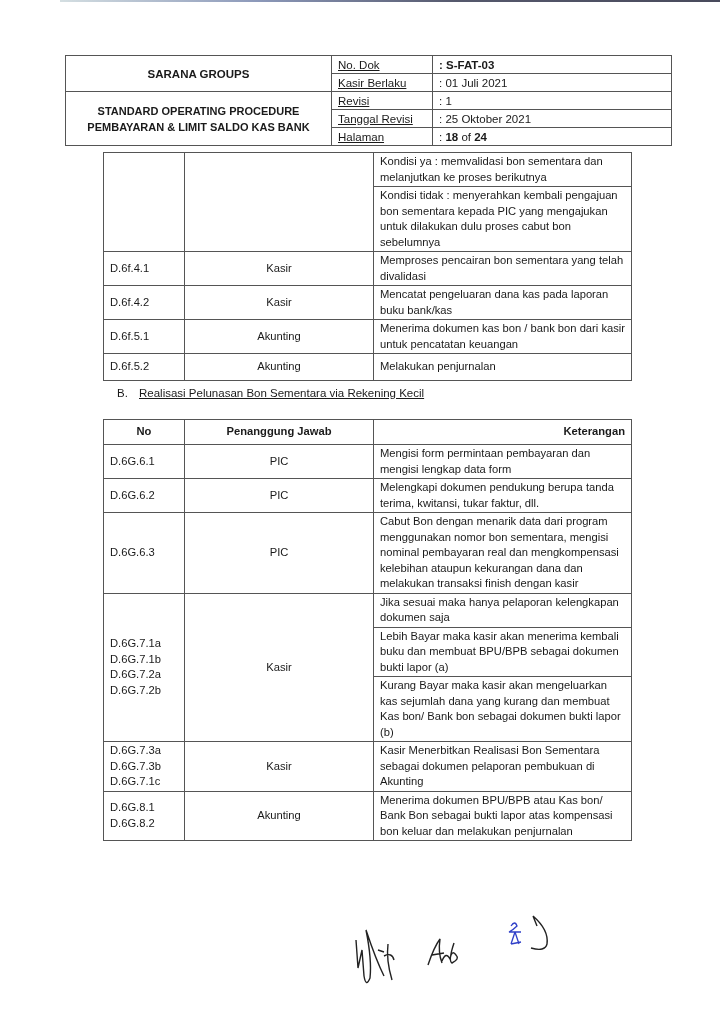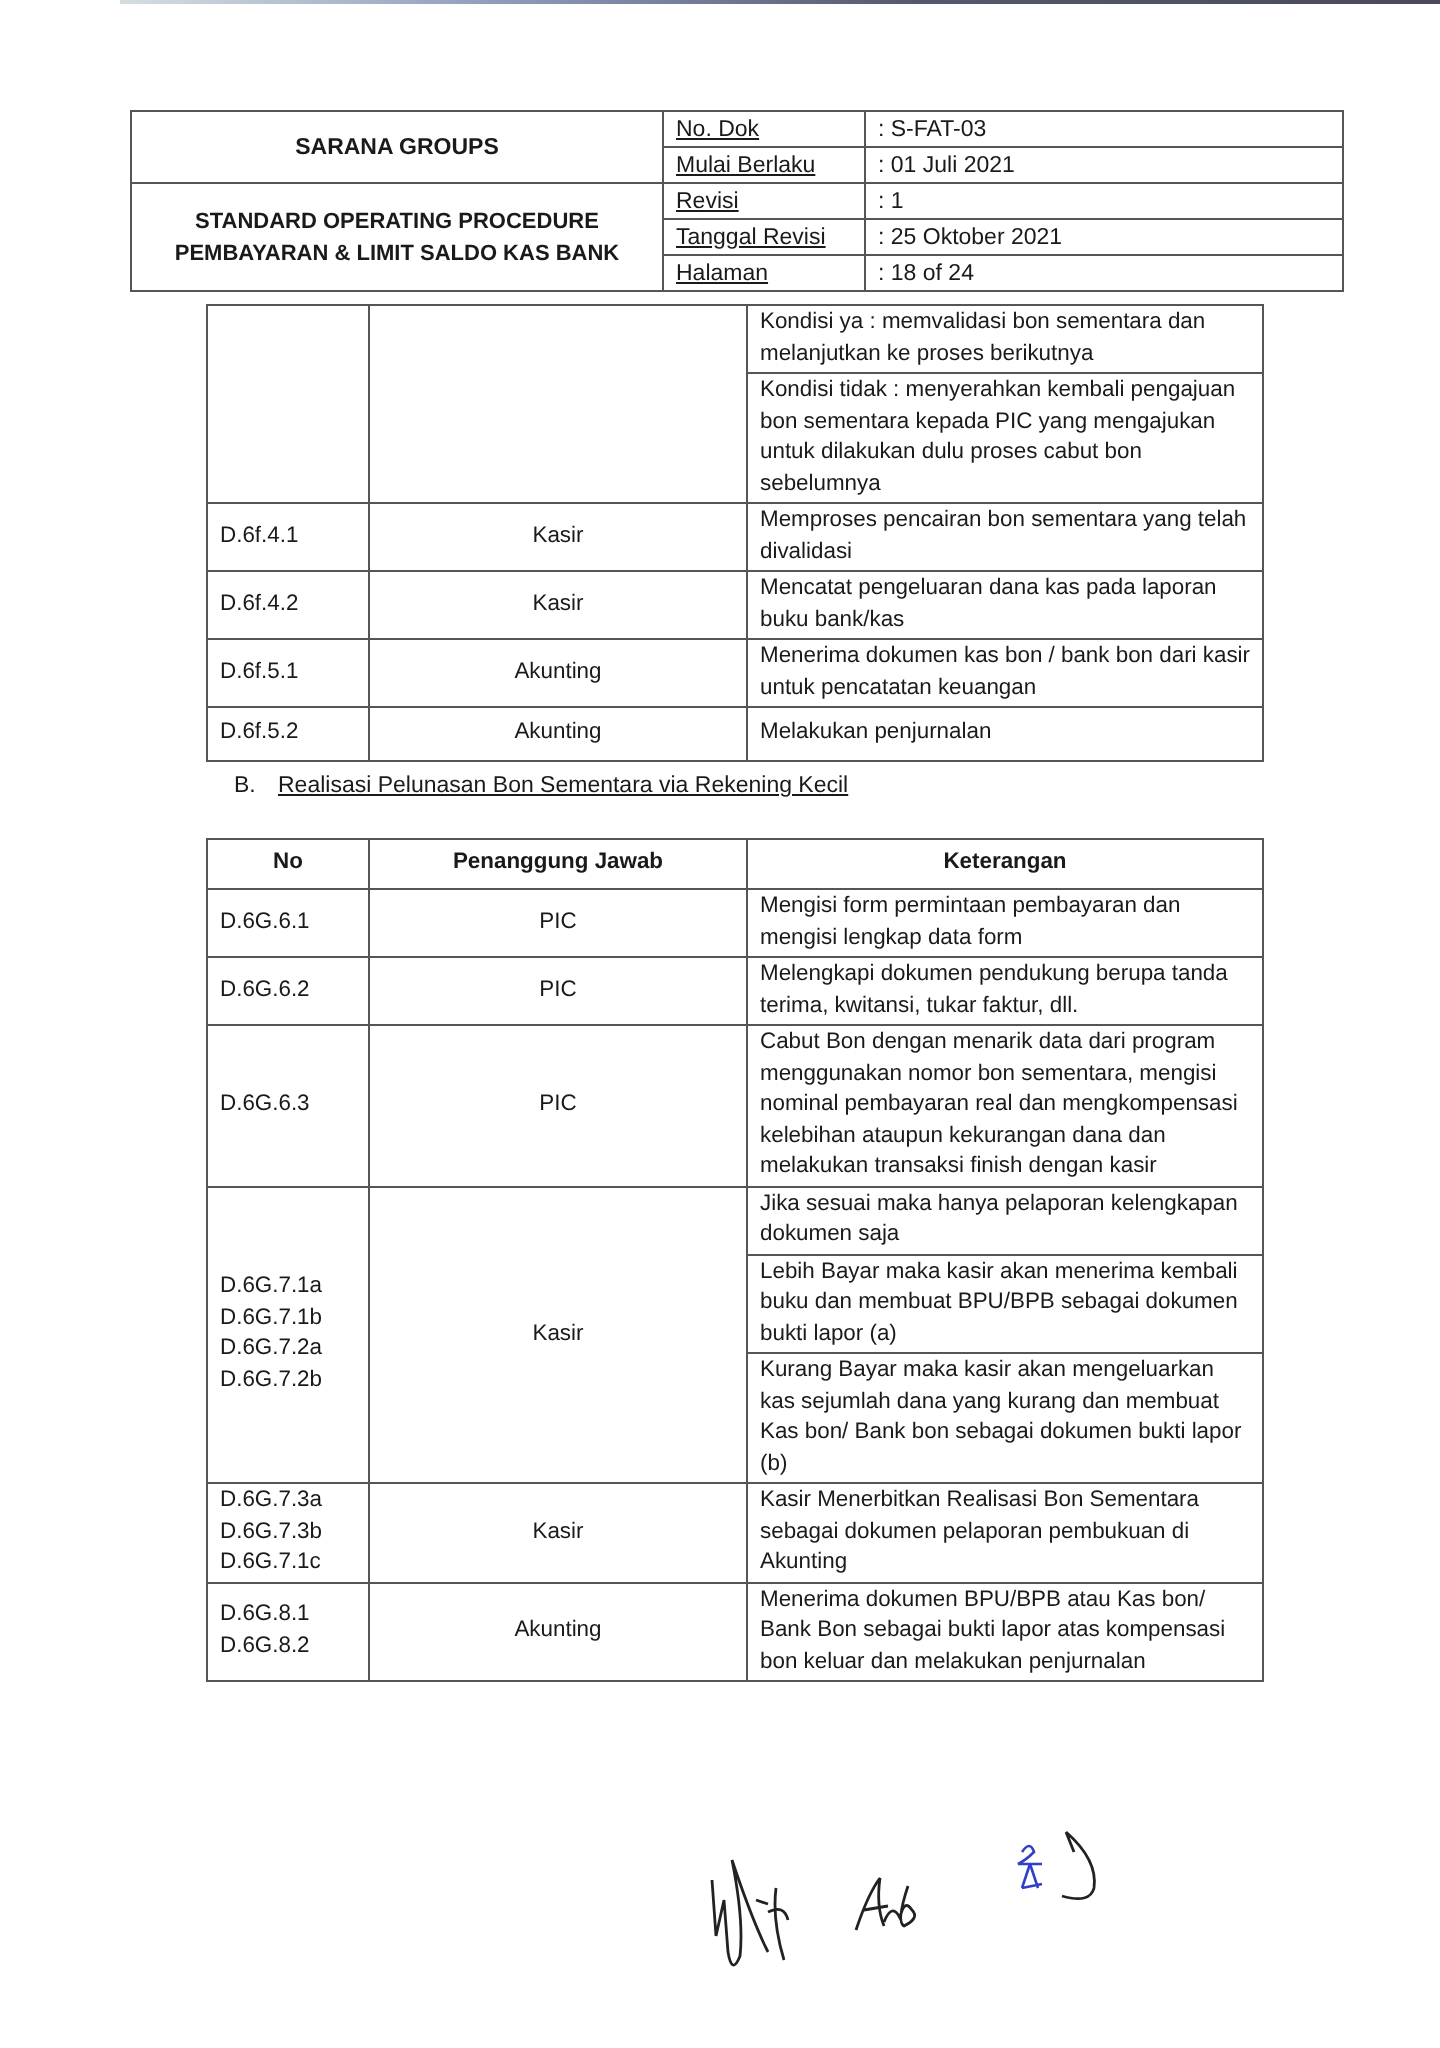--- a/index.html
+++ b/index.html
@@ -8,21 +8,21 @@
   .scan-edge { position: absolute; left: 60px; right: 0; top: 0; height: 2px;
                background: linear-gradient(90deg, #c9d6da 0%, #6f7fa8 30%, #2b2f48 60%, #1b1d33 100%); opacity: .8; }
 
   
   table { border-collapse: collapse; }
   .hdr { position: absolute; left: 65px; top: 55px; width: 607px; font-size: 11.5px; }
   .hdr td { border: 1px solid #555; height: 17px; padding: 0 6px; }
   .hdr .org { text-align: center; font-weight: bold; width: 253px; font-size: 11.5px; }
   .hdr .title { text-align: center; font-weight: bold; line-height: 16px; font-size: 11px; }
   .hdr .lbl { width: 88px; text-decoration: underline; }
-  .hdr .val b { font-weight: normal; }
+  .hdr .val b { font-weight: bold; }
 
   
   .tbl { position: absolute; left: 103px; width: 529px; font-size: 11.2px; padding-left: 18px; }
   .tbl td, .tbl th { border: 1px solid #555; padding: 1px 6px; vertical-align: middle; line-height: 15.5px; }
   .tbl .c-no { width: 68px; }
   .tbl .c-pj { width: 176px; text-align: center; }
   .tbl .c-kt { text-align: left; }
   .tbl th { font-weight: bold; text-align: center; height: 22px; }
   .t1 { top: 152px; }
   .t2 { top: 419px; }
@@ -39,21 +39,21 @@
 <div class="scan-edge"></div>
 
 <table class="hdr">
   <tbody>
       <tr>
     <td class="org" rowspan="2">SARANA GROUPS</td>
     <td class="lbl">No. Dok</td>
     <td class="val"><b>: S-FAT-03</b></td>
   </tr>
   <tr>
-    <td class="lbl">Mulai Berlaku</td>
+    <td class="lbl">Kasir Berlaku</td>
     <td class="val">: 01 Juli 2021</td>
   </tr>
   <tr>
     <td class="title" rowspan="3">
       <div>STANDARD OPERATING PROCEDURE</div>
       <div>PEMBAYARAN &amp; LIMIT SALDO KAS BANK</div>
     </td>
     <td class="lbl">Revisi</td>
     <td class="val">: 1</td>
   </tr>
@@ -103,21 +103,21 @@
 
 <div class="sec-title">
   <span class="letter">B.</span><span class="text">Realisasi Pelunasan Bon Sementara via Rekening Kecil</span>
 </div>
 
 <table class="tbl t2">
   <tbody>
       <tr>
     <th class="c-no">No</th>
     <th class="c-pj">Penanggung Jawab</th>
-    <th class="c-kt" style="text-align:center">Keterangan</th>
+    <th class="c-kt" style="text-align:right">Keterangan</th>
   </tr>
   <tr>
     <td class="c-no">D.6G.6.1</td>
     <td class="c-pj">PIC</td>
     <td class="c-kt">Mengisi form permintaan pembayaran dan mengisi lengkap data form</td>
   </tr>
   <tr>
     <td class="c-no">D.6G.6.2</td>
     <td class="c-pj">PIC</td>
     <td class="c-kt">Melengkapi dokumen pendukung berupa tanda terima, kwitansi, tukar faktur, dll.</td>

